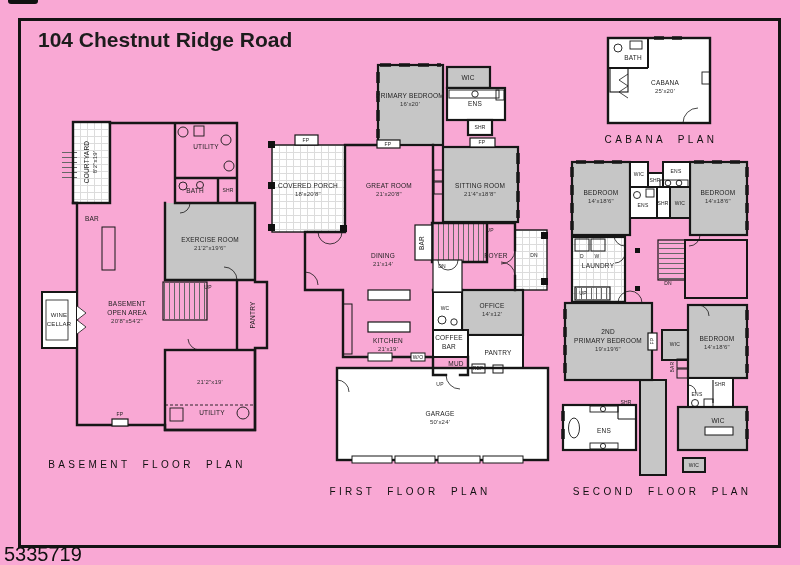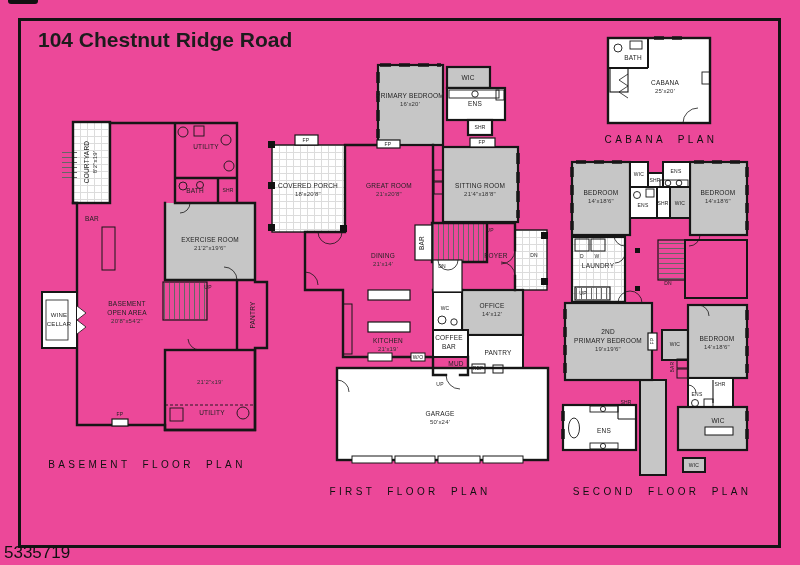--- a/index.html
+++ b/index.html
@@ -1,16 +1,16 @@
 <!DOCTYPE html>
 <html><head>
 <meta charset="utf-8">
 <style>
   html,body{margin:0;padding:0;background:#fff;}
-  #page{position:relative;width:800px;height:565px;background:#ec4899;overflow:hidden;
+  #page{position:relative;width:800px;height:565px;background:#f9a8d4;overflow:hidden;
         font-family:"Liberation Sans",sans-serif;}
   #frame{position:absolute;border:3px solid #141414;}
   .plan{position:absolute;}
   .plan svg{position:absolute;left:0;top:0;overflow:visible;}
   .lbl{position:absolute;font-size:6.5px;color:#222;white-space:nowrap;
        transform:translate(-50%,-50%);letter-spacing:.2px;}
   .dim{font-size:6px;color:#333;}
   .tiny{font-size:5px;}
   .vert{transform:translate(-50%,-50%) rotate(-90deg);}
   .lblgrp{position:absolute;transform:translate(-50%,-50%);text-align:center;
@@ -19,21 +19,21 @@
   .plan-title{position:absolute;font-size:10px;letter-spacing:3.4px;word-spacing:6px;
               color:#101010;transform:translateX(-50%);white-space:nowrap;}
   .grid{position:absolute;background-color:#fff;
         background-image:linear-gradient(#dcdcdc 1px,transparent 1px),
                          linear-gradient(90deg,#dcdcdc 1px,transparent 1px);
         background-size:7px 7px;}
   .st-v{position:absolute;background:repeating-linear-gradient(90deg,#666 0,#666 1px,transparent 1px,transparent 5px);}
   .st-h{position:absolute;background:repeating-linear-gradient(0deg,#666 0,#666 1px,transparent 1px,transparent 5px);}
   #main-title{position:absolute;left:38px;top:28px;font-size:21px;line-height:23.5px;
               font-weight:600;color:#1c1c1c;}
-  #mls{position:absolute;left:4px;top:543px;font-size:17px;color:#111;}
+  #mls{position:absolute;left:4px;top:543px;font-size:20px;color:#111;}
   #corner-mark{position:absolute;left:8px;top:0;width:30px;height:4px;background:#111;border-radius:0 0 3px 3px;}
 </style>
 </head>
 <body>
 
 <div id="page">
   <div id="corner-mark"></div>
   <div id="frame" style="left:18px;top:18px;width:757px;height:524px"></div>
 
   <div id="main-title">

